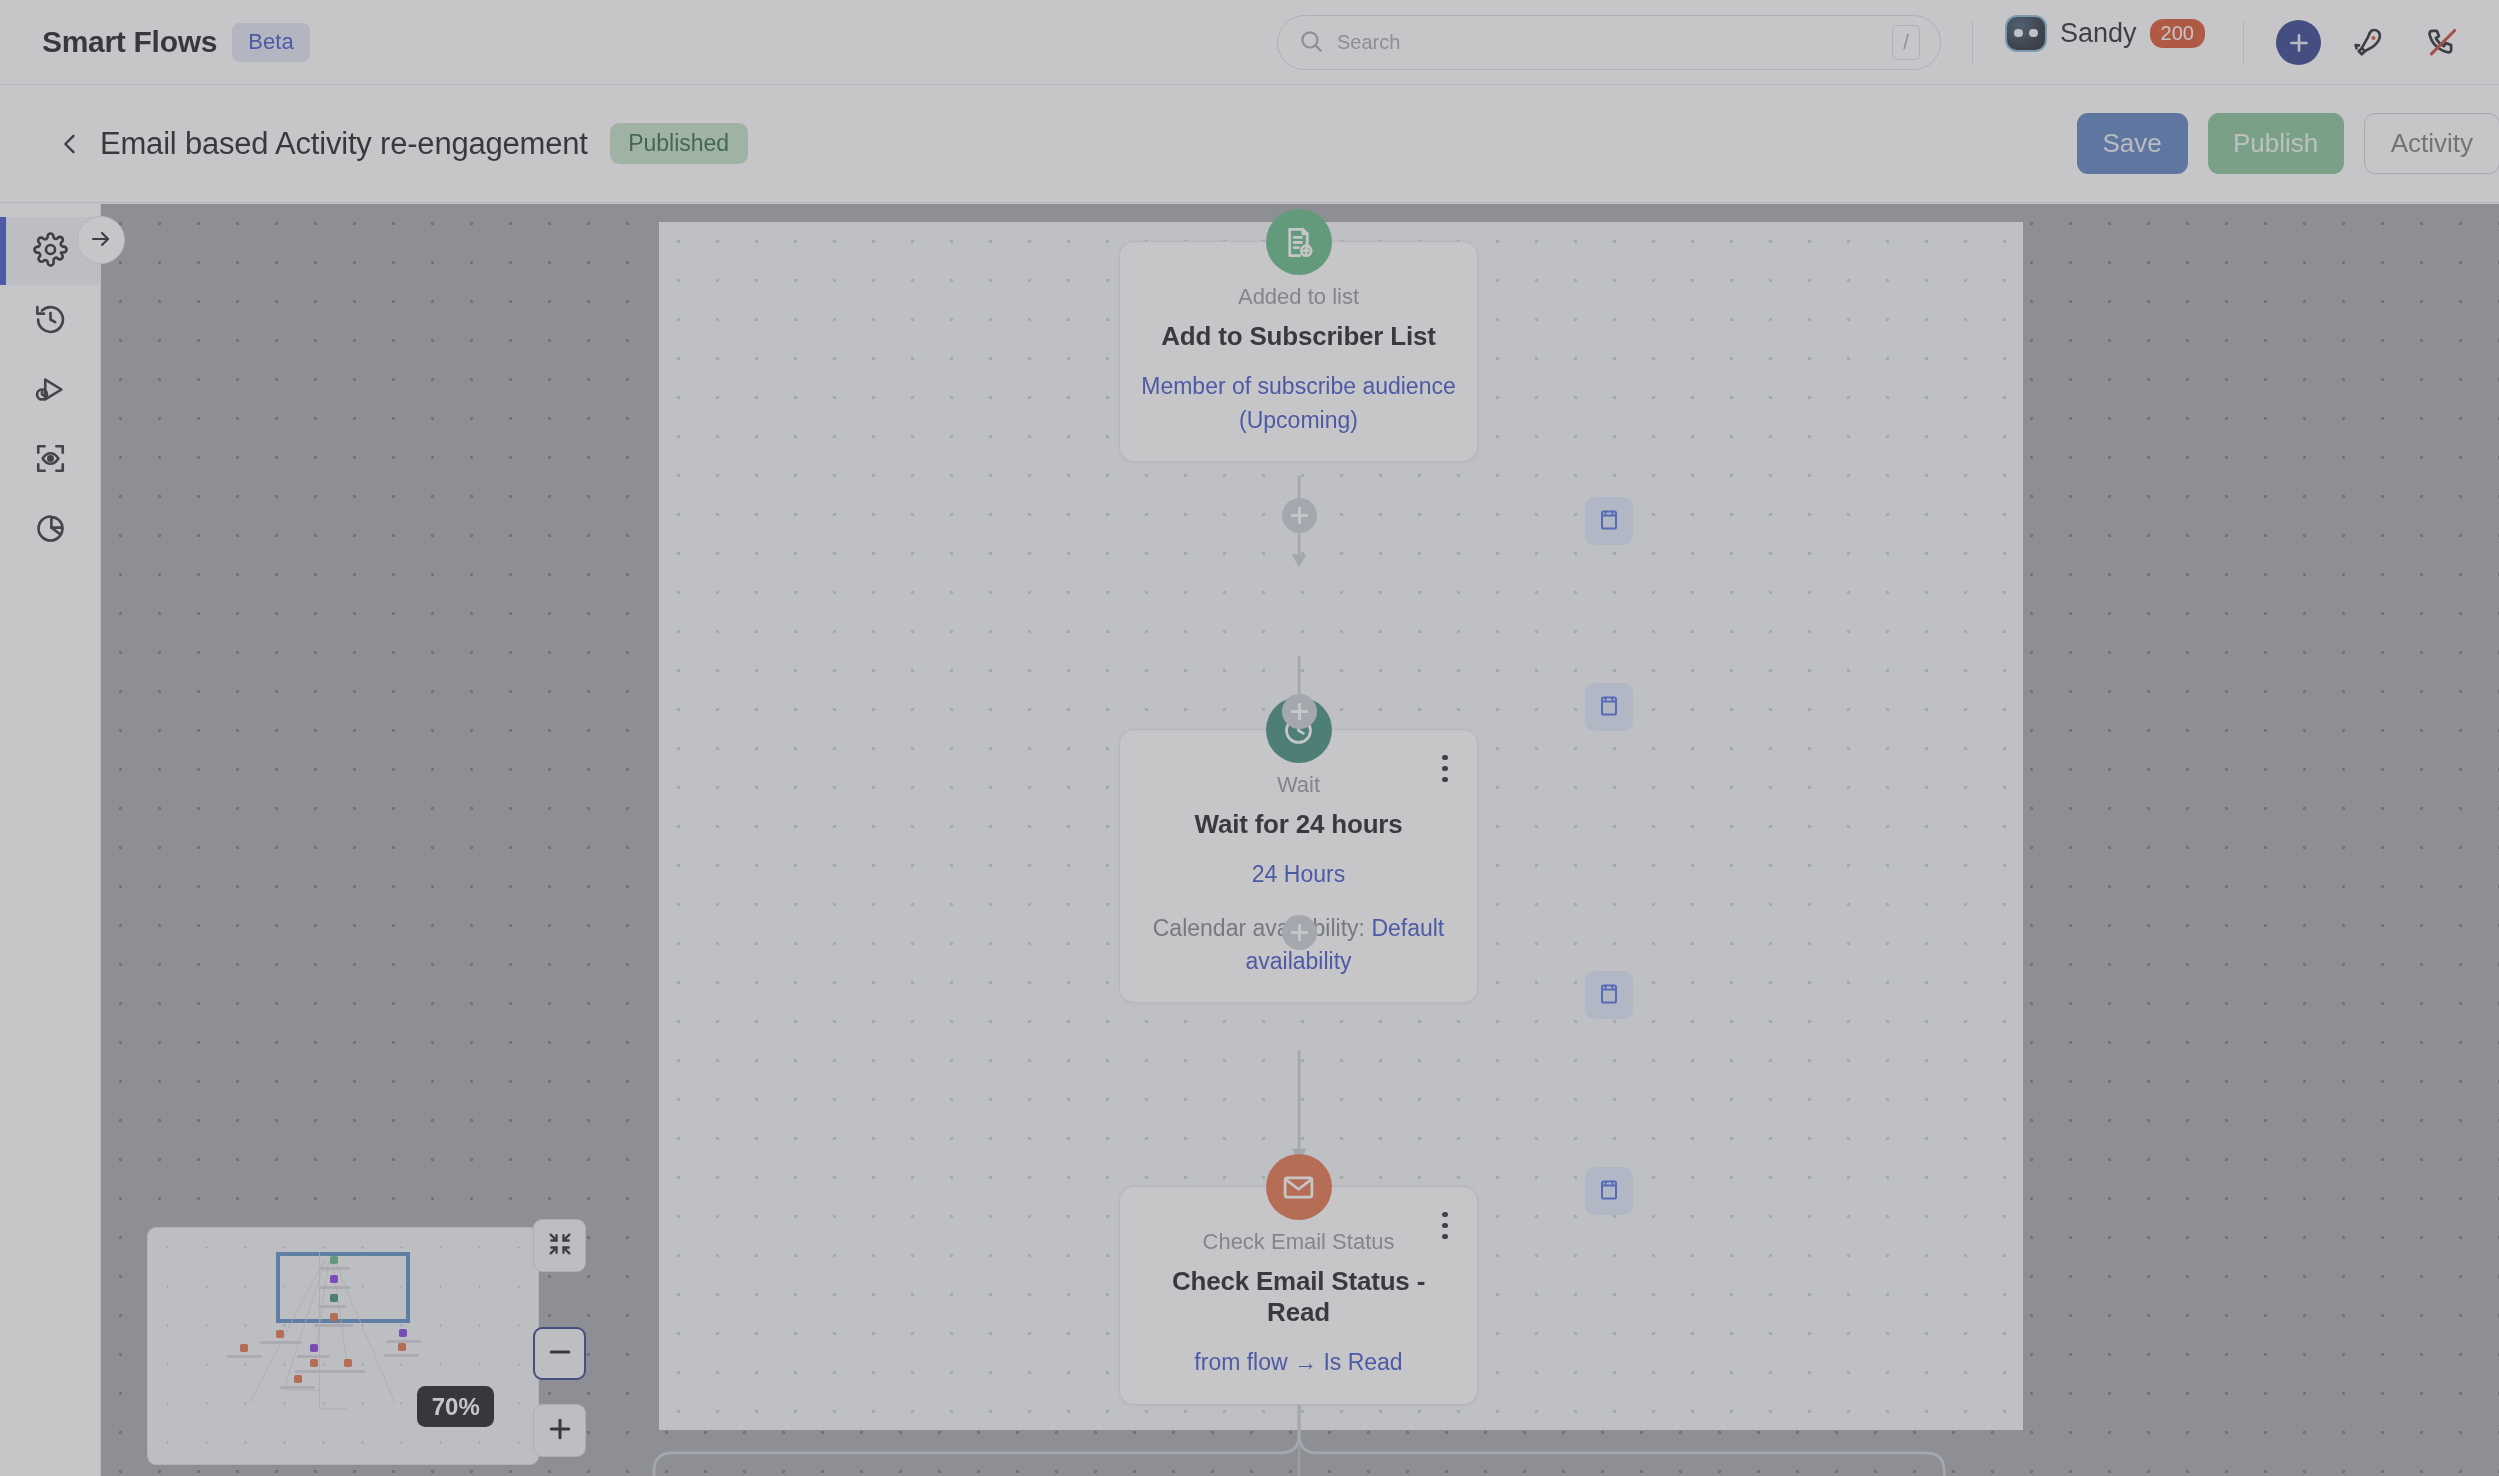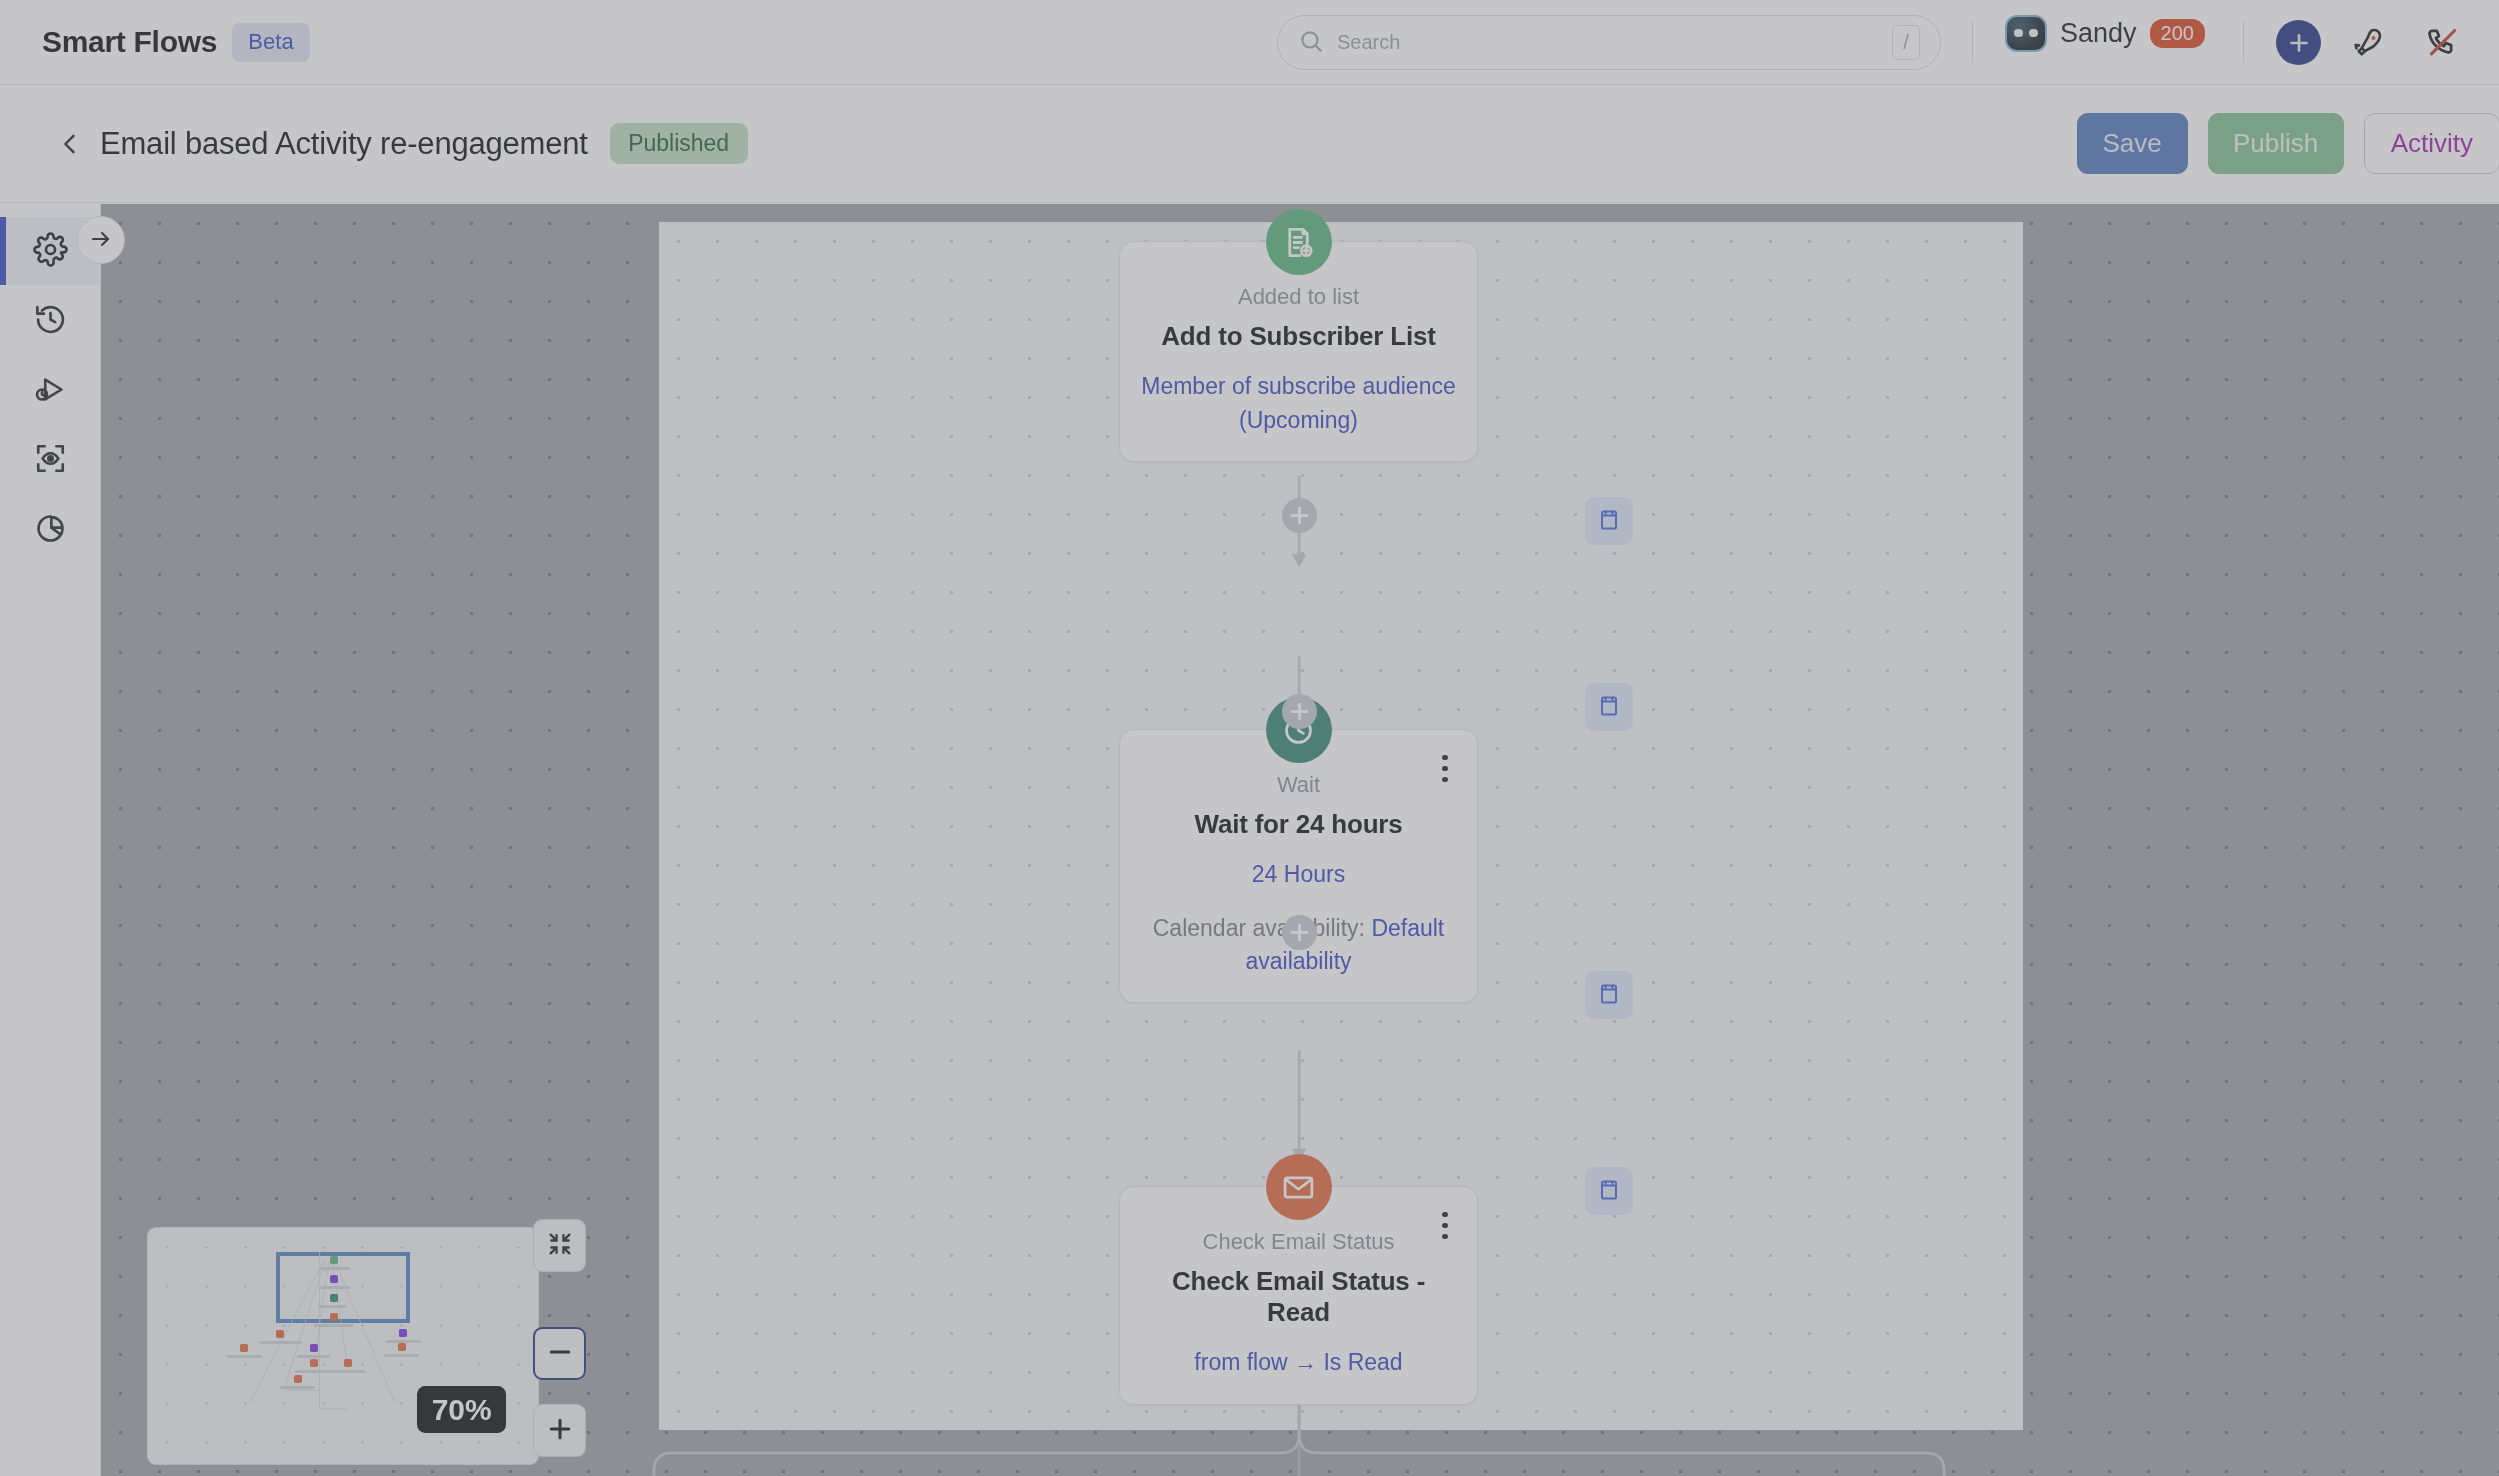--- a/index.html
+++ b/index.html
@@ -74,21 +74,21 @@
     padding: 7.4px 18.4px; border-radius: 9.2px;
   }
   .subbar-actions { position: absolute; right: 0; top: 28px; display: flex; align-items: center; gap: 20px; padding-right: 0; }
   .btn {
     height: 61px; border-radius: 11px; font-size: 26px; border: none;
     display: flex; align-items: center; justify-content: center; cursor: pointer;
     font-family: "Liberation Sans", sans-serif;
   }
   .btn-save { background: #4f76bb; color: #e6ecf6; width: 111px; }
   .btn-publish { background: #7fbd92; color: #ecf5ee; width: 136px; }
-  .btn-activity { background: #ffffff; color: #a21caf; border: 0.9px solid #c9ccd4; padding: 0 26px; }
+  .btn-activity { background: #ffffff; color: #737373; border: 0.9px solid #c9ccd4; padding: 0 26px; }
 
   
   .rail {
     position: absolute; left: 0; top: 204px; width: 101px; height: 1273px;
     background: #ffffff; border-right: 0.9px solid #e2e4e9;
     display: flex; flex-direction: column; align-items: center; padding-top: 13px;
   }
   .rail-item {
     position: relative; width: 101px; height: 68px;
     display: flex; align-items: center; justify-content: center; cursor: pointer;
@@ -168,21 +168,21 @@
   .mm-dot { position: absolute; width: 8.3px; height: 8.3px; border-radius: 1.8px; }
   .mm-bar { position: absolute; height: 2.8px; background: #cfd3da; border-radius: 0.9px; }
   .zoom-col { position: absolute; left: 533px; top: 1219px; display: flex; flex-direction: column; gap: 24px; }
   .zoom-btn {
     width: 53px; height: 53px; border-radius: 9.2px; background: #f0f1f4; border: 0.9px solid #d3d6dd;
     display: flex; align-items: center; justify-content: center; cursor: pointer;
   }
   .zoom-btn.focus { border: 2.8px solid #1f3184; }
   .zoom-pill {
     position: absolute; left: 417px; top: 1386px; background: #0a0b0d; color: #ffffff;
-    font-size: 30px; font-weight: 700; padding: 6.5px 14.7px; border-radius: 8.3px;
+    font-size: 24px; font-weight: 700; padding: 6.5px 14.7px; border-radius: 8.3px;
   }
 </style>
 </head>
 <body>
 
 <div id="root">
 
   <div class="topbar">
     <div class="brand-wrap">
       <span class="brand">Smart Flows</span>

